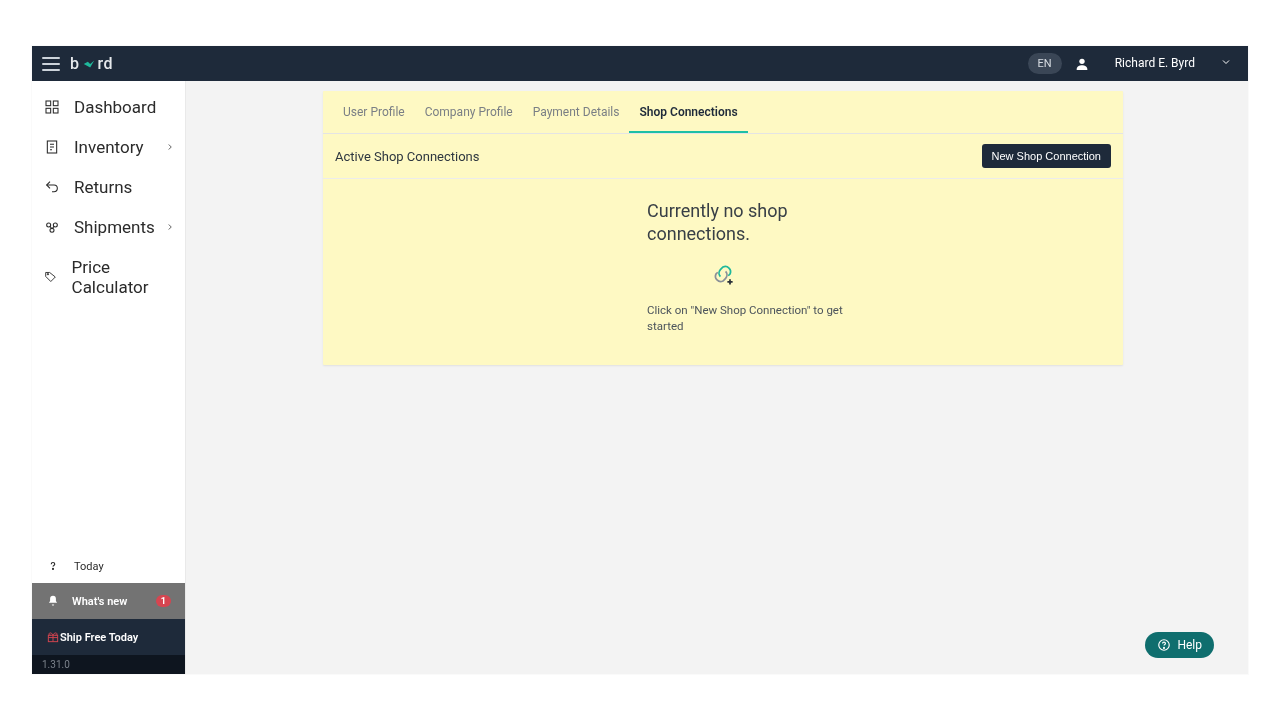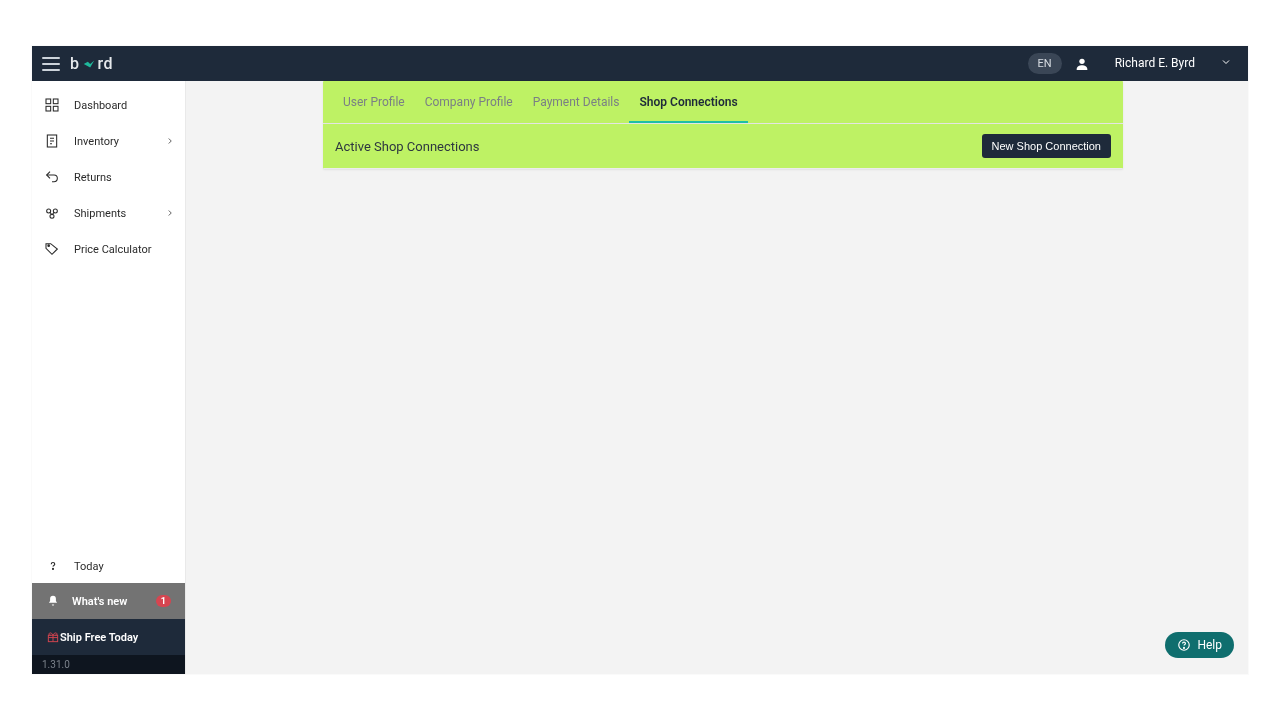--- a/index.html
+++ b/index.html
@@ -16,51 +16,51 @@
 .lang-pill{background:#3a4656;border-radius:12px;padding:4px 10px;font-size:11px;color:#d8dde3;margin-right:12px;cursor:pointer;}
 .user-area{display:flex;align-items:flex-start;gap:25px;cursor:pointer;margin-right:6px;}
 .user-area .avatar-icon{width:16px;height:16px;fill:#fff;}
 .user-name{font-size:12px;color:#fff;}
 .chevron-down{width:12px;height:12px;stroke:#fff;}
 
 .body-row{display:flex;height:calc(100% - 35px);}
 
 .sidebar{width:154px;background:#fff;display:flex;flex-direction:column;border-right:1px solid #e9e9e9;}
 .nav-top{flex:1;padding-top:6px;}
-.nav-item{display:flex;align-items:center;gap:14px;padding:10px 12px;font-size:11px;color:#2b2b2b;cursor:pointer;position:relative;}
+.nav-item{display:flex;align-items:center;gap:14px;padding:10px 12px;font-size:17px;color:#2b2b2b;cursor:pointer;position:relative;}
 .nav-item svg.icon{width:16px;height:16px;stroke:#2b2b2b;fill:none;stroke-width:1.6;}
 .nav-item svg.chev{position:absolute;right:10px;width:10px;height:10px;stroke:#2b2b2b;fill:none;stroke-width:1.8;}
 
 .faqs{display:flex;align-items:center;gap:14px;padding:10px 14px;font-size:11px;color:#2b2b2b;cursor:pointer;}
 .faqs svg{width:14px;height:14px;}
 
 .whats-new{background:#737373;color:#fff;display:flex;align-items:center;gap:12px;padding:11px 14px;font-size:11px;font-weight:600;cursor:pointer;position:relative;}
 .whats-new .badge{position:absolute;right:14px;background:#d64550;color:#fff;border-radius:8px;padding:1px 5px;font-size:9px;font-weight:700;}
 .whats-new svg{width:14px;height:14px;fill:#fff;}
 
 .ship-free{background:#1e2a3a;color:#fff;display:flex;align-items:center;padding:11px 14px;font-size:11px;font-weight:600;cursor:pointer;}
 .ship-free svg{width:14px;height:14px;stroke:#d64550;}
 
 .version-bar{background:#0e151f;color:#7b828b;font-size:10px;padding:4px 10px;}
 
 .main{flex:1;background:#f3f3f3;padding:0;}
-.card{background:#bef264;margin:0;overflow:hidden;margin-left:137px;margin-right:125px;border-radius:1px;box-shadow:0 1px 2px rgba(0,0,0,0.08);}
+.card{background:#fef9c3;margin:10px;overflow:hidden;margin-left:137px;margin-right:125px;border-radius:1px;box-shadow:0 1px 2px rgba(0,0,0,0.08);}
 .tabs{display:flex;border-bottom:1px solid #e4e4e4;padding:0 10px;}
 .tab{padding:14px 10px 12px;font-size:12px;color:#7a7f85;cursor:pointer;border-bottom:2px solid transparent;}
 .tab.active{color:#1e2a3a;font-weight:600;border-bottom:2px solid #1ebfa5;}
 .section-head{display:flex;align-items:center;justify-content:space-between;padding:10px 12px;border-bottom:1px solid #ececec;}
 .section-title{font-size:13px;color:#2e3740;}
 .new-btn{background:#1e2a3a;color:#fff;border:none;border-radius:3px;padding:6px 10px;font-size:11px;cursor:pointer;}
 .empty{padding:20px 10px 30px 324px;}
 .empty-title{font-size:18px;color:#383f46;line-height:1.3;margin-bottom:14px;max-width:220px;}
 .empty-icon{margin-left:62px;margin-bottom:10px;}
 .empty-icon svg{width:28px;height:28px;}
 .empty-sub{font-size:11.5px;color:#4c545c;line-height:1.45;max-width:200px;}
 
-.help-pill{position:absolute;right:46px;bottom:62px;background:#0f6e6e;color:#fff;border-radius:14px;padding:6px 12px;font-size:12px;display:flex;align-items:center;gap:6px;cursor:pointer;z-index:5;}
+.help-pill{position:absolute;right:66px;bottom:62px;background:#0f6e6e;color:#fff;border-radius:14px;padding:6px 12px;font-size:12px;display:flex;align-items:center;gap:6px;cursor:pointer;z-index:5;}
 .help-pill svg{width:14px;height:14px;stroke:#fff;fill:none;stroke-width:2;}
 </style>
 </head>
 <body>
 
 <div class="app-frame">
   <div class="topbar">
     <div class="hamburger">
         <span></span>
         <span></span>
@@ -167,20 +167,31 @@
         <div class="tabs">
           <div class="tab">User Profile</div>
           <div class="tab">Company Profile</div>
           <div class="tab">Payment Details</div>
           <div class="tab active">Shop Connections</div>
         </div>
         <div class="section-head">
           <div class="section-title">Active Shop Connections</div>
           <button class="new-btn">New Shop Connection</button>
         </div>
+        <div class="empty">
+          <div class="empty-title">Currently no shop connections.</div>
+          <div class="empty-icon">
+            <svg viewBox="0 0 32 32" fill="none">
+                <path d="M13 19a6 6 0 010-8l3-3a6 6 0 018 8l-2 2" stroke="#1fb89b" stroke-width="2"></path>
+                <path d="M19 13a6 6 0 010 8l-3 3a6 6 0 01-8-8l2-2" stroke="#8a9098" stroke-width="2"></path>
+                <path d="M24 22v6M21 25h6" stroke="#2b3138" stroke-width="2"></path>
+              </svg>
+          </div>
+          <div class="empty-sub">Click on "New Shop Connection" to get started</div>
+        </div>
       </div>
     </div>
   </div>
 </div>
 
 <div class="help-pill">
   <svg viewBox="0 0 24 24">
       <circle cx="12" cy="12" r="9"></circle>
       <path d="M9.5 9.5a2.5 2.5 0 115 0c0 1.5-2.5 1.7-2.5 3.5"></path>
       <circle cx="12" cy="17" r="0.8" fill="#fff"></circle>

